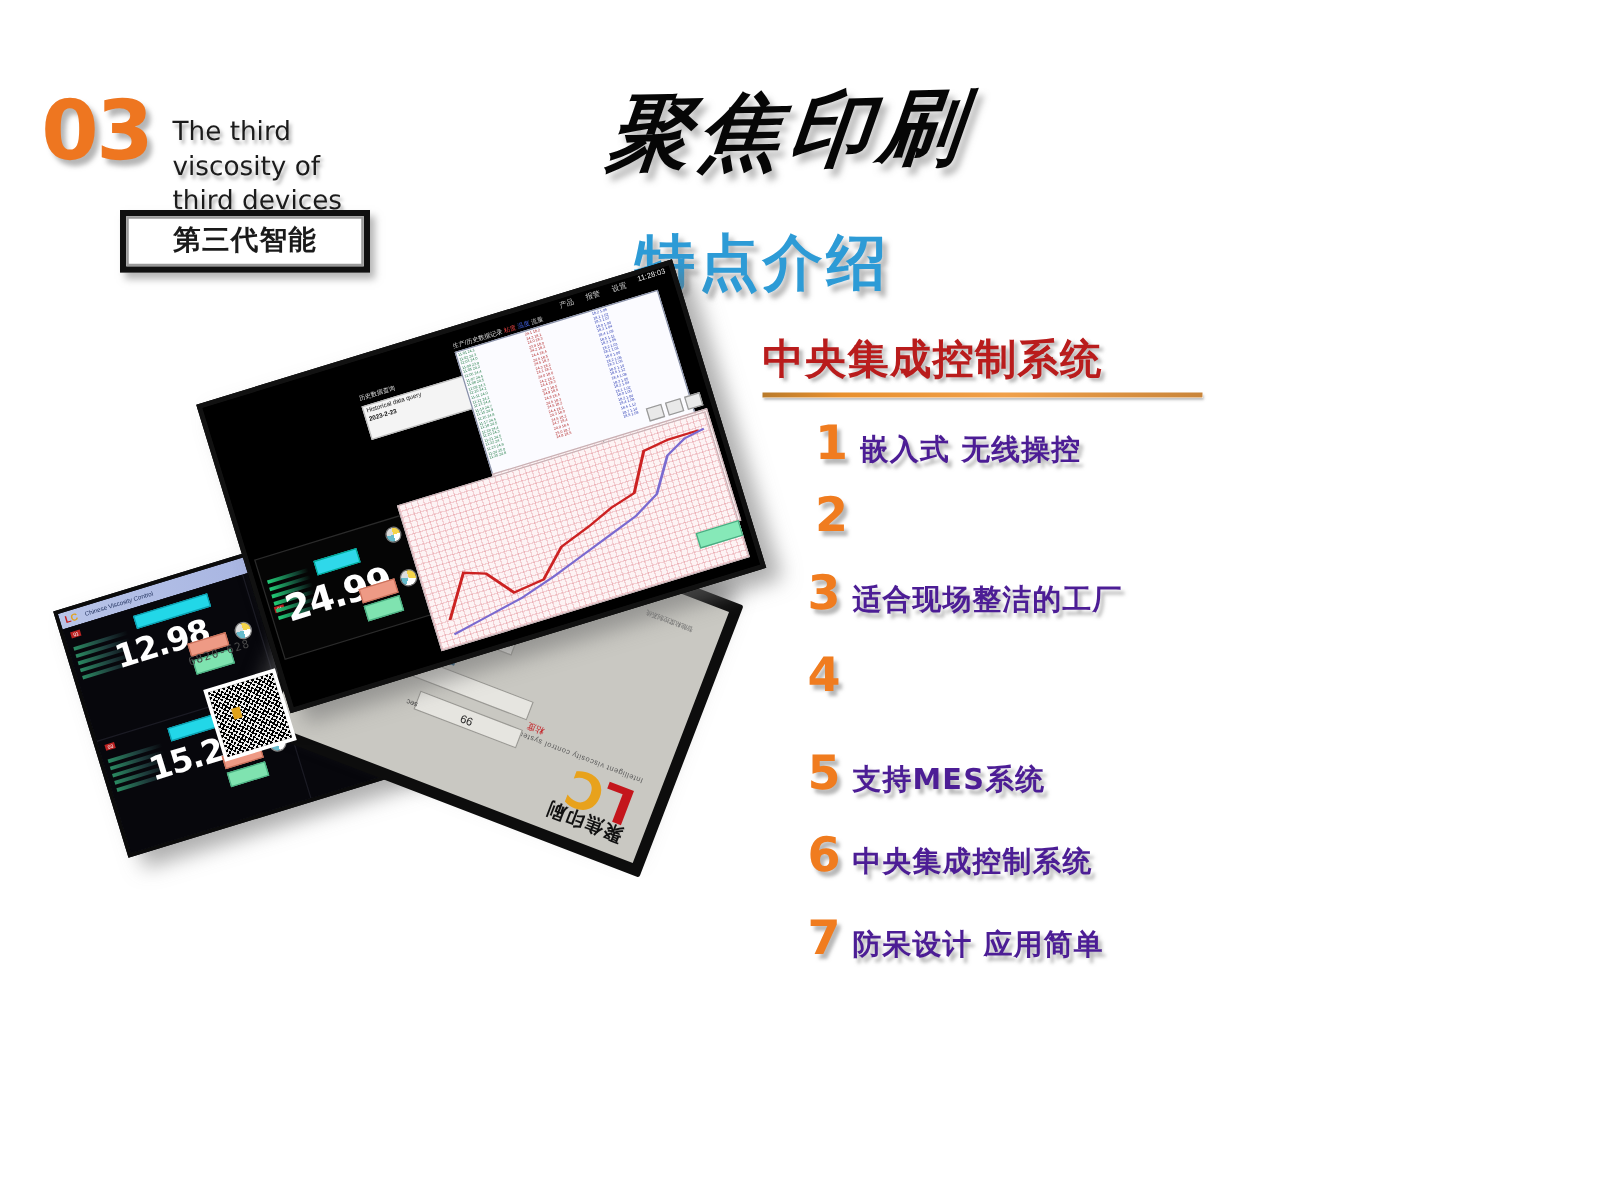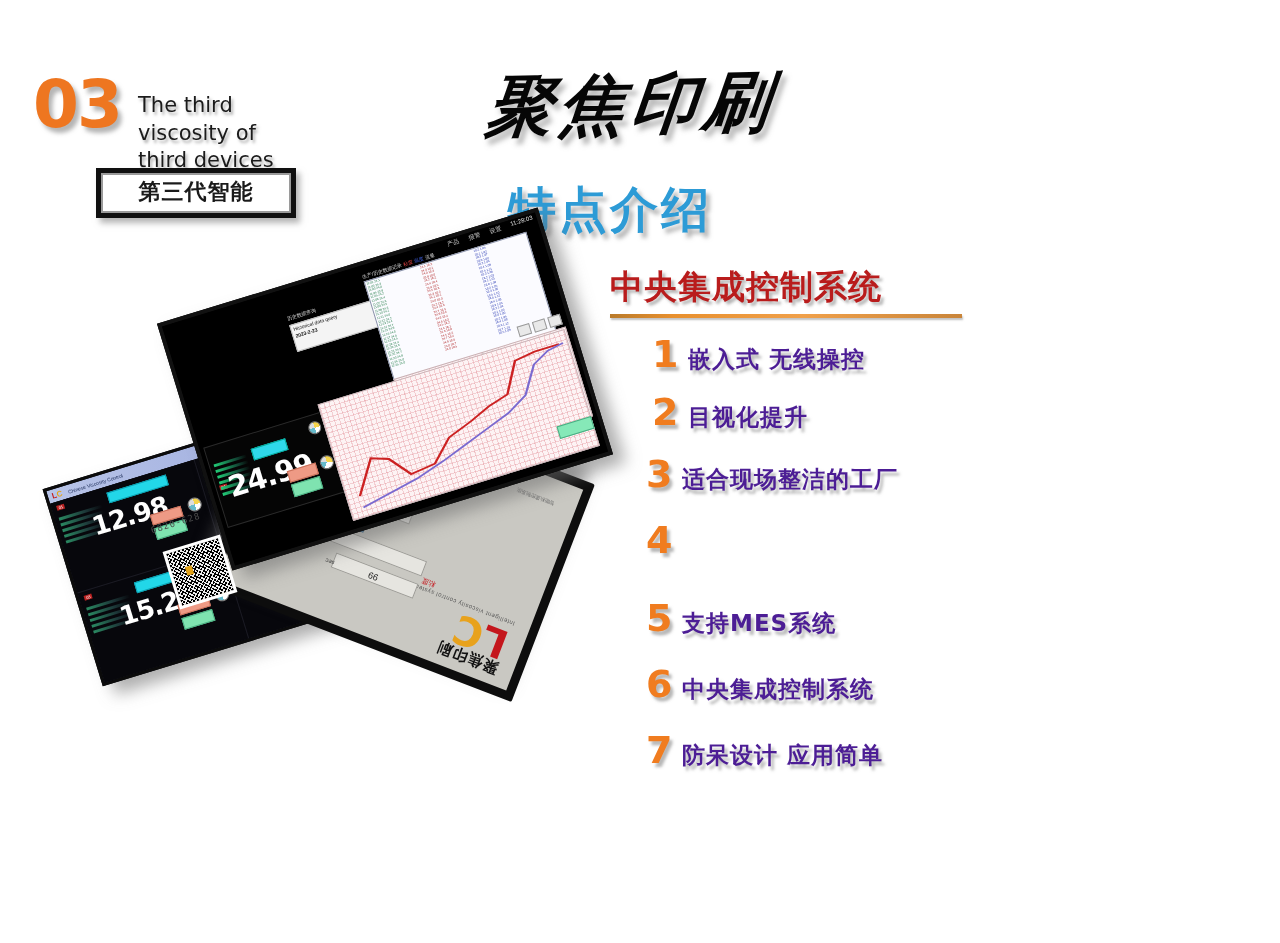--- a/index.html
+++ b/index.html
@@ -425,21 +425,20 @@
     <div class="sub-rule"></div>
   </div>
 
   <div class="feature-list">
     <div class="feature-row r1">
       <span class="fnum">1</span>
       <span class="ftext">嵌入式 无线操控</span>
     </div>
     <div class="feature-row r2">
       <span class="fnum">2</span>
-      <span class="ftext">目视化提升</span>
     </div>
     <div class="feature-row r3">
       <span class="fnum">3</span>
       <span class="ftext">适合现场整洁的工厂</span>
     </div>
     <div class="feature-row r4">
       <span class="fnum">4</span>
     </div>
     <div class="feature-row r5">
       <span class="fnum">5</span>

